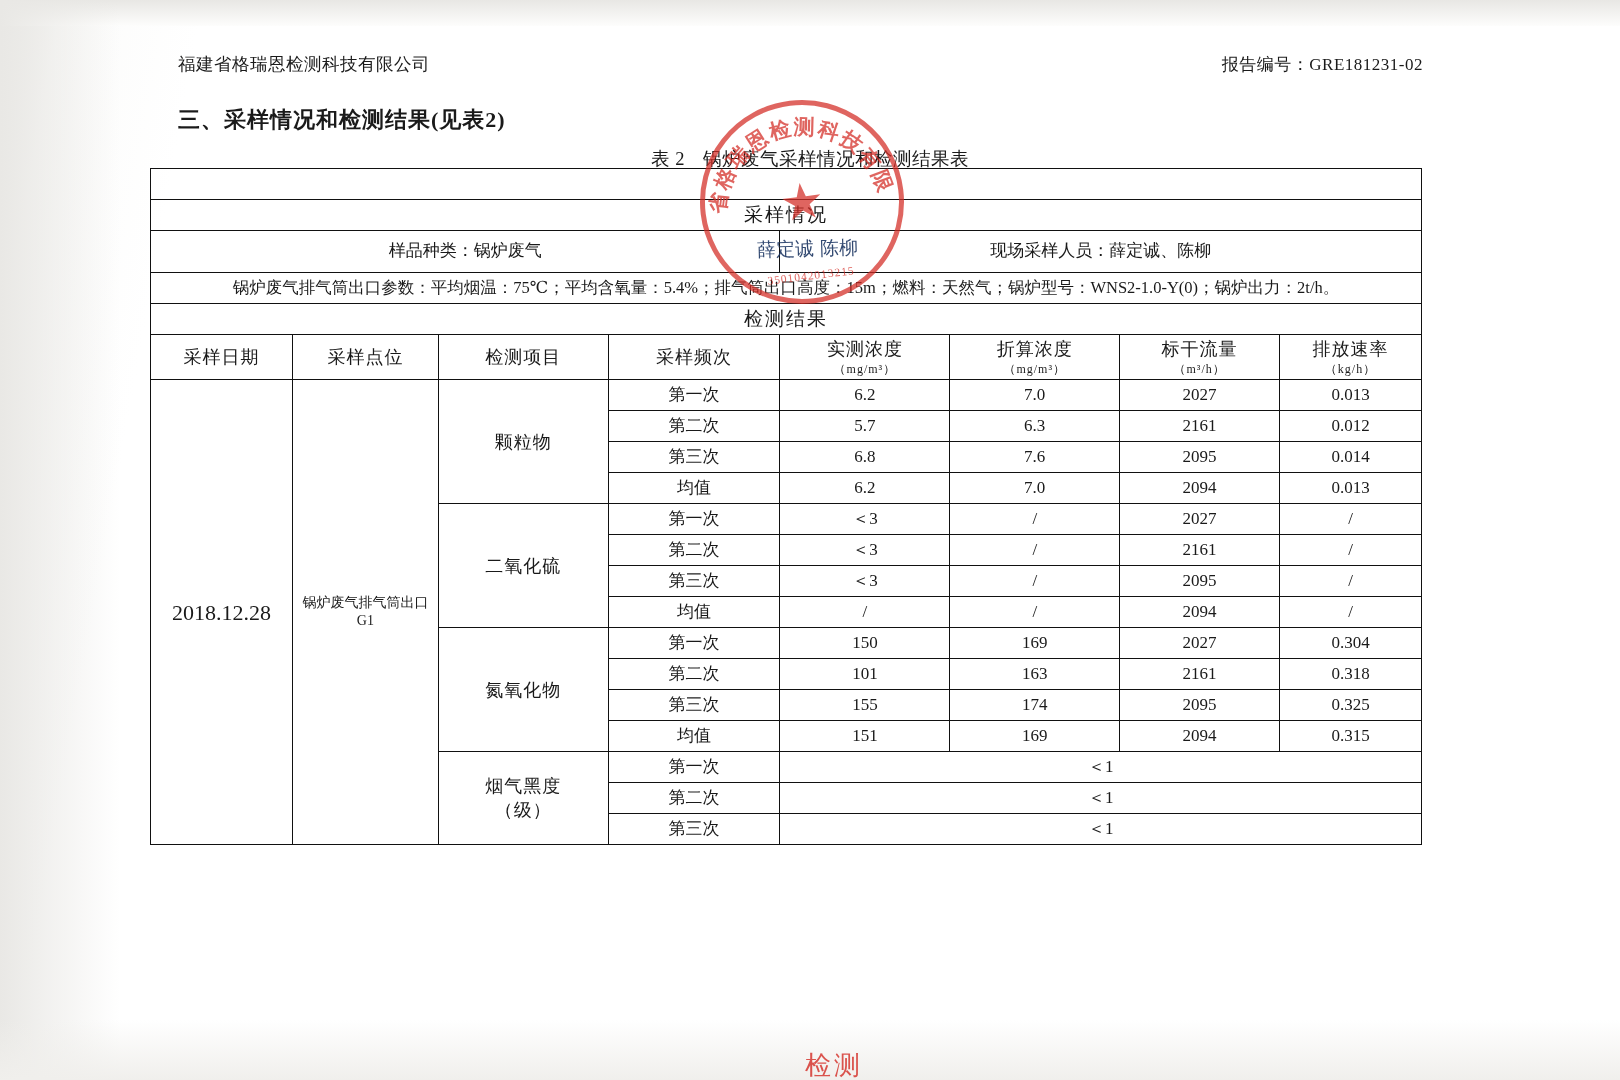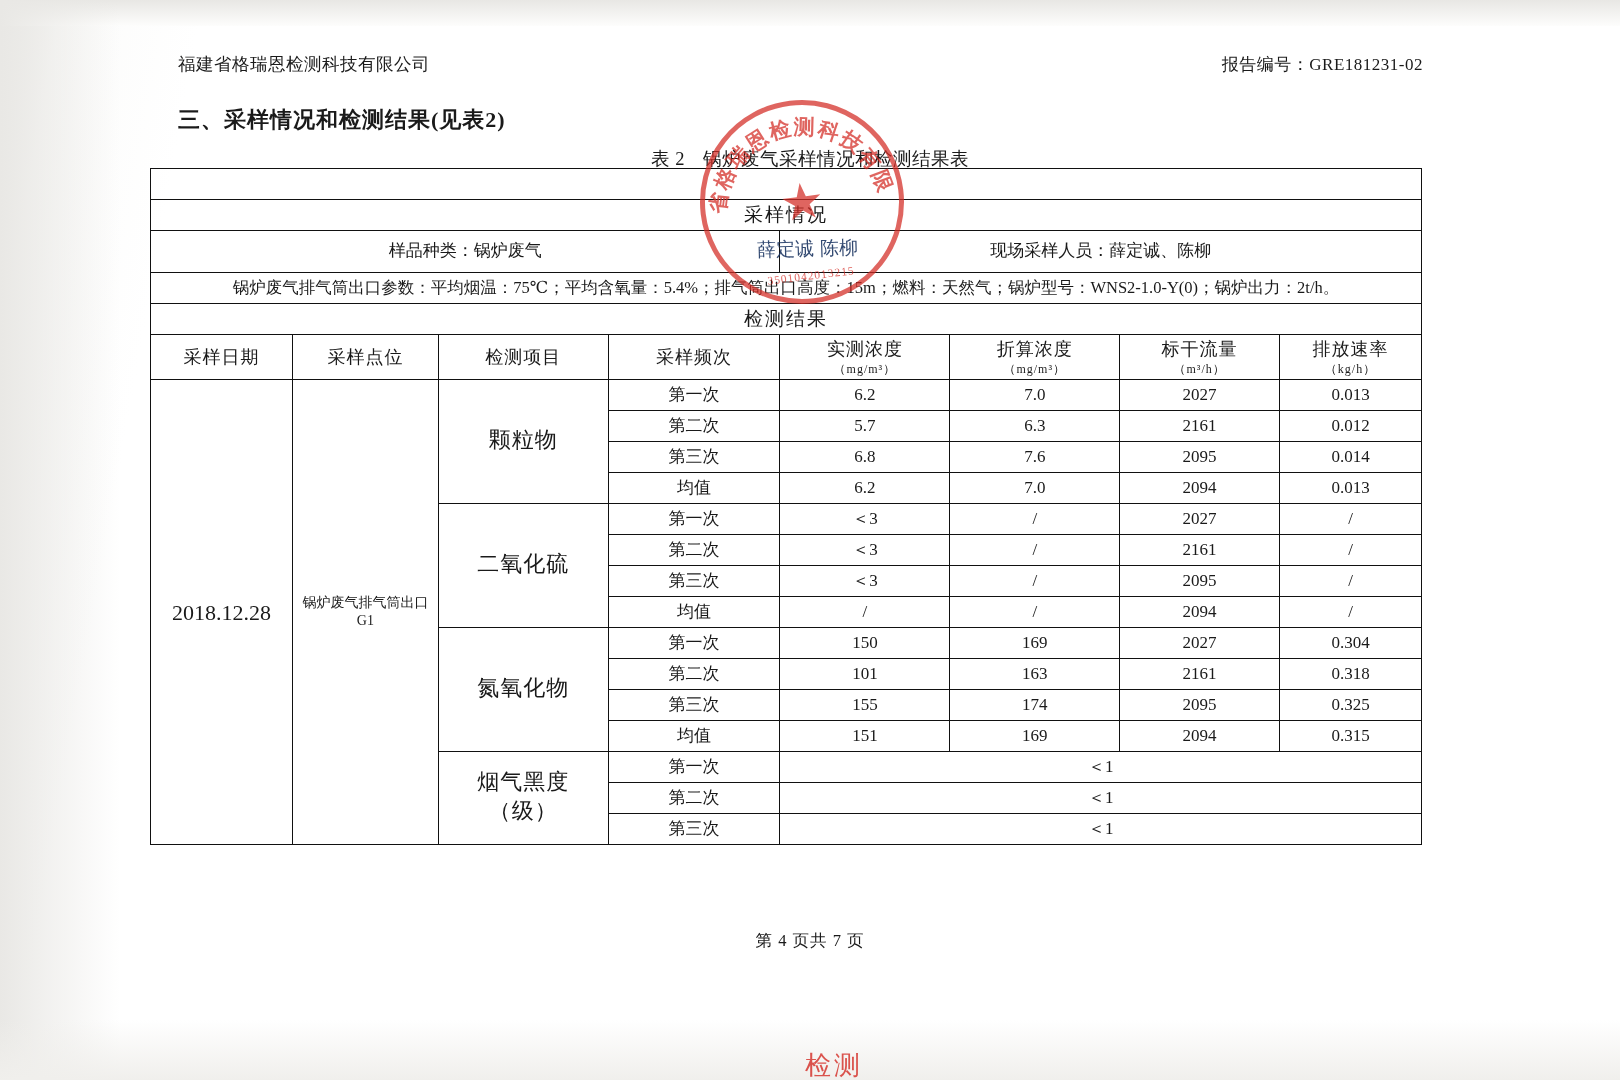--- a/index.html
+++ b/index.html
@@ -95,21 +95,21 @@
     text-align: center;
     vertical-align: middle;
     line-height: 1.35;
     height: 31px;
     box-sizing: border-box;
   }
   td.l { text-align: left; padding-left: 26px; }
   td.band { font-size: 19px; letter-spacing: 2px; height: 38px; }
   td.head { font-size: 18px; height: 62px; letter-spacing: 1px; }
   td.head .u { display: block; font-size: 12px; }
-  td.tall { font-size: 22px; letter-spacing: 1px; font-family: Liberation Mono, monospace; }
+  td.tall { font-size: 18px; letter-spacing: 1px; }
   td.params { font-size: 16.5px; height: 44px; text-align: left; padding-left: 26px; }
   td.blank { height: 34px; }
 
   .date-cell { font-size: 22px; }
   .point-cell { font-size: 14px; line-height: 1.5; }
 
   
   .footer {
     position: absolute;
     top: 930px;
@@ -372,21 +372,20 @@
           <td>第二次</td>
           <td colspan="4">＜1</td>
         </tr>
         <tr>
           <td>第三次</td>
           <td colspan="4">＜1</td>
         </tr>
       </tbody>
     </table>
 
-    <div class="footer">第 4 页共 7 页</div>
 
     <div class="stamp">
       <div class="ring"></div>
       <svg class="arc" viewBox="0 0 204 204">
         <defs>
           <path id="arcpath" d="M 24,112 A 78,78 0 0 1 180,112"></path>
         </defs>
         <text>
           <textPath href="#arcpath" startOffset="50%" text-anchor="middle">福建省格瑞恩检测科技有限公司</textPath>
         </text>

